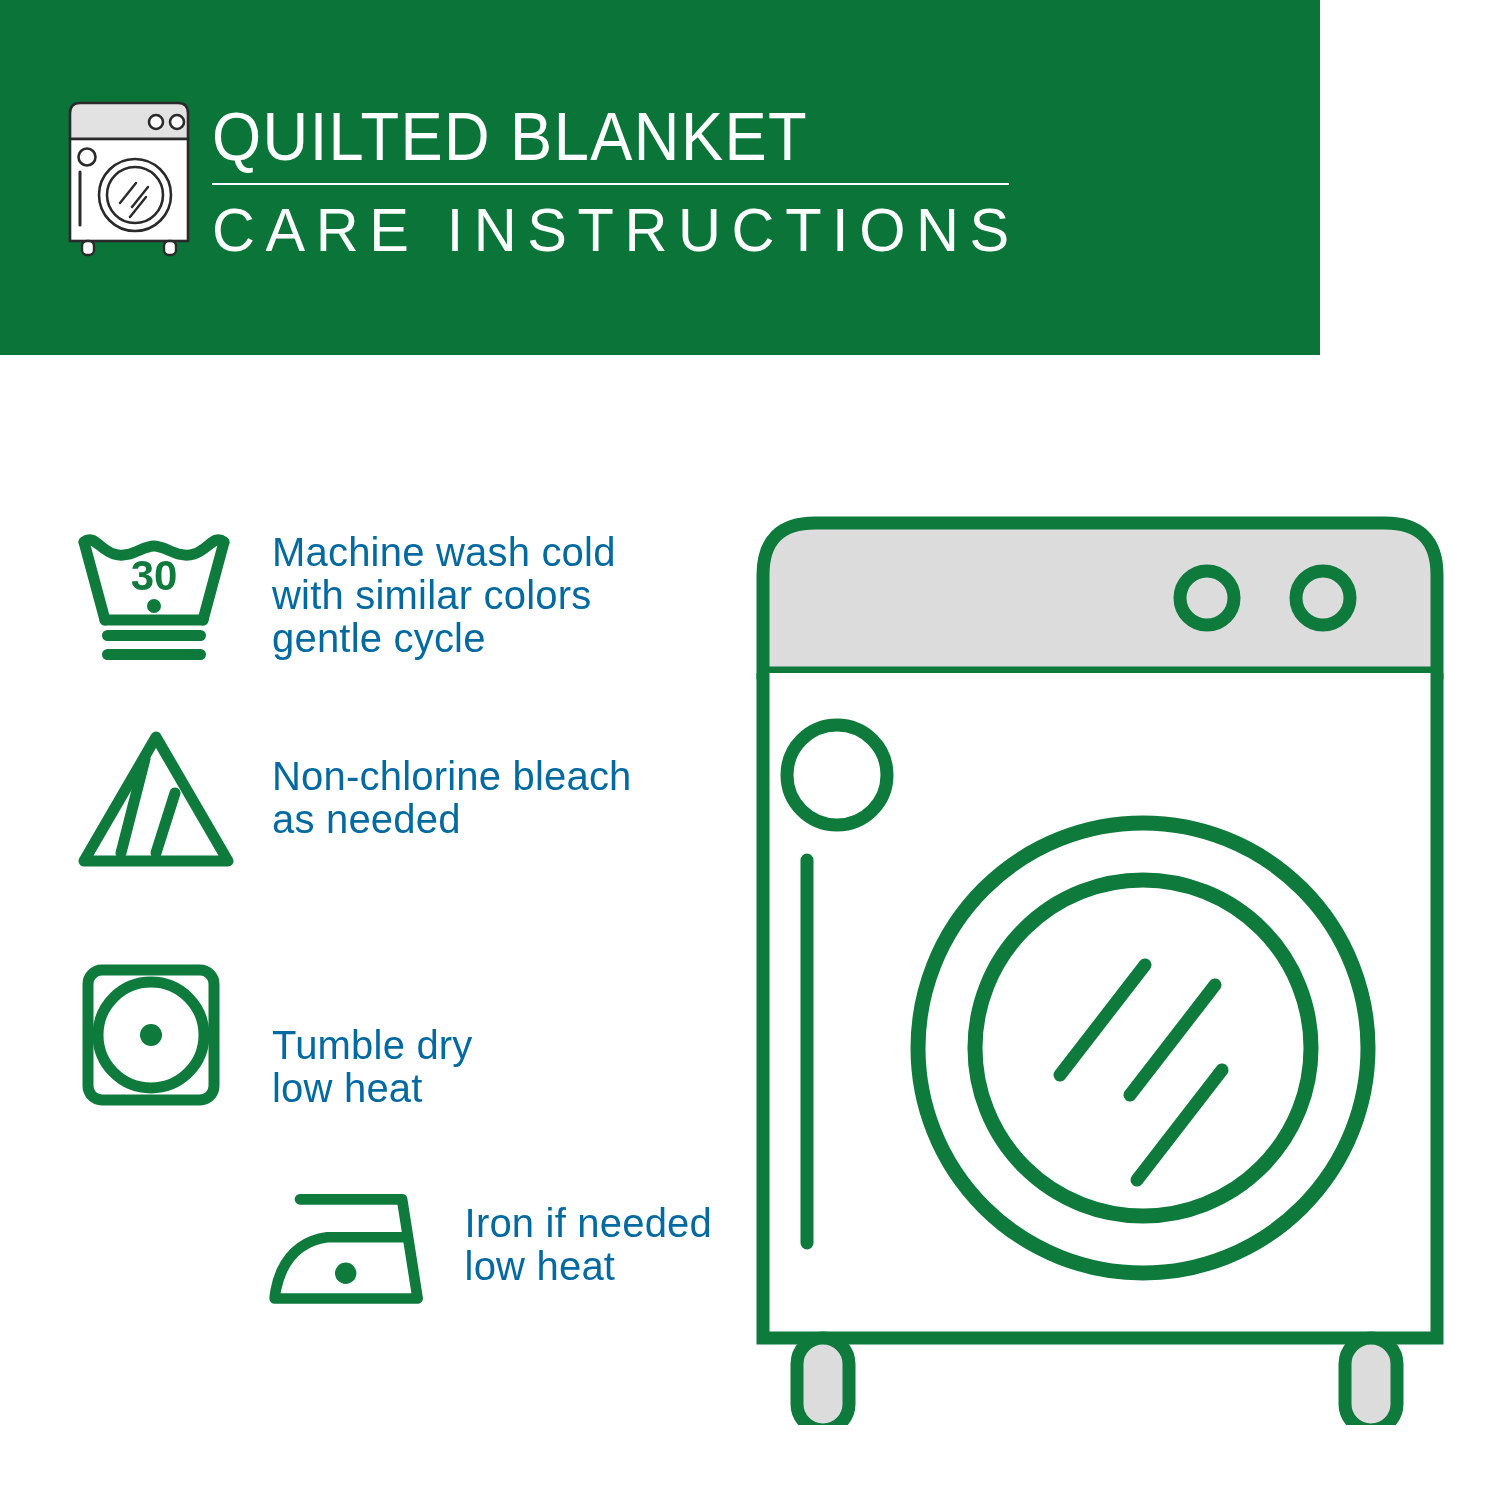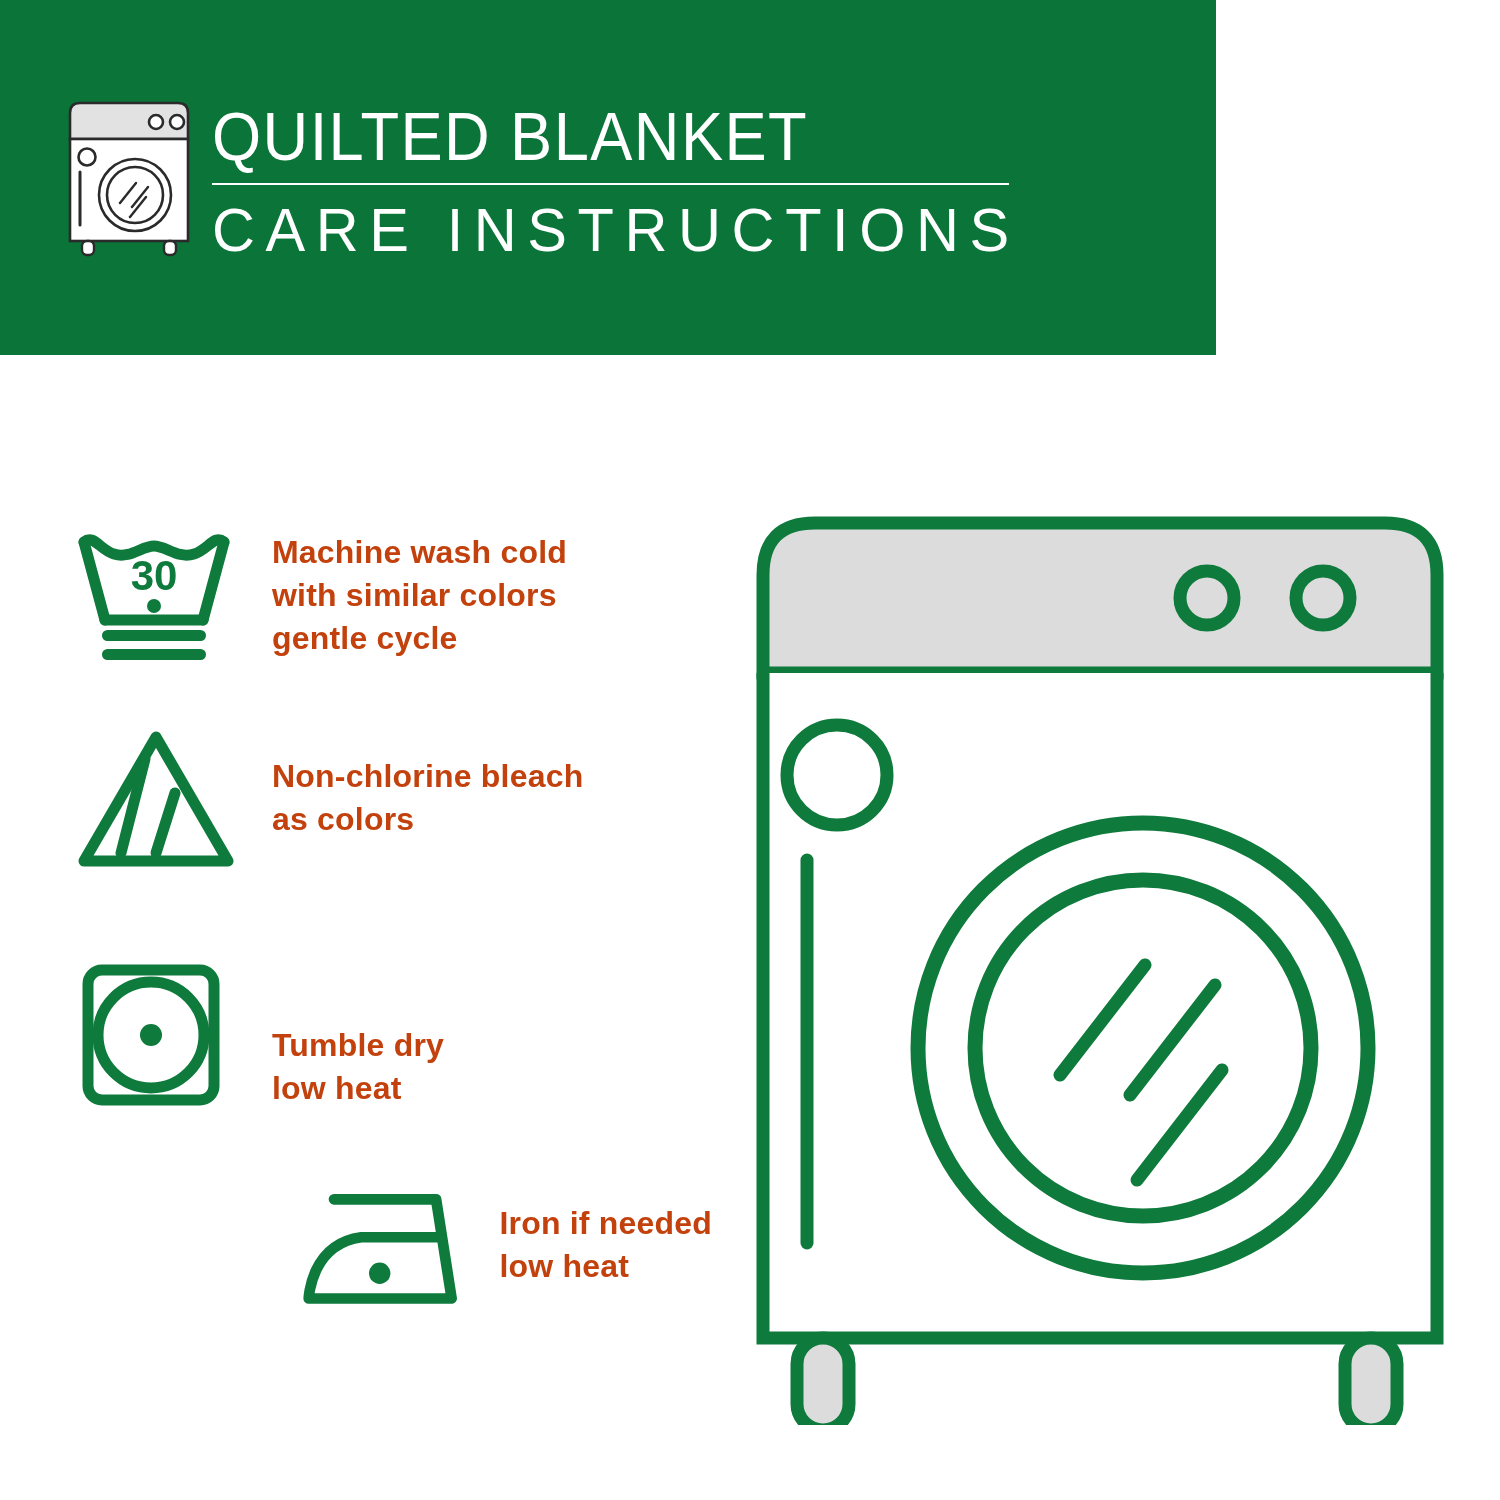--- a/index.html
+++ b/index.html
@@ -7,21 +7,21 @@
     width:1500px; height:1500px;
     background:#ffffff;
     font-family:"Liberation Sans", sans-serif;
     overflow:hidden;
   }
   .page { position:relative; width:1500px; height:1500px; background:#ffffff; }
 
   
   .header-band {
     position:absolute; left:0; top:0;
-    width:1216px; height:355px;
+    width:1320px; height:355px;
     background:#0B7539;
   }
   .header-inner {
     position:absolute; left:60px; top:95px;
     display:flex; flex-direction:row; align-items:flex-start;
   }
   .header-logo { width:140px; height:165px; flex:none; margin-right:12px; }
   .header-text-block { position:relative; padding-top:4px; }
   .title-main {
     font-family:"Liberation Sans Narrow","Liberation Sans", sans-serif;
@@ -51,22 +51,22 @@
     display:flex; flex-direction:row; align-items:center;
     width:640px;
   }
   .care-row-0 { top:155px; height:170px; }
   .care-row-1 { top:368px; height:150px; }
   .care-row-2 { top:600px; height:155px;align-items:flex-end; }
   .care-row-3 { top:820px; height:140px;justify-content:flex-end; }
 
   .care-icon { flex:none; width:175px; height:150px; display:flex; align-items:center; justify-content:flex-start; }
   .care-label {
-    font-size:32px; line-height:43px;
-    color:#c2410c; font-weight:700;
+    font-size:40px; line-height:43px;
+    color:#0369a1; font-weight:400;
     letter-spacing:0.2px;
     white-space:pre-line;
     margin-left:25px;
   }
 
   
   .washer-art { position:absolute; left:745px; top:495px; width:710px; height:930px; }
 </style>
 </head>
 <body>
@@ -131,21 +131,21 @@
 
     <div class="care-row care-row-1">
       <div class="care-icon">
         <svg viewBox="0 0 170 150" width="170" height="150">
           <path d="M84 14 L156 138 L12 138 Z" fill="none" stroke="#0E7A3C" stroke-width="11" stroke-linejoin="round"></path>
           <line x1="73" y1="36" x2="49" y2="130" stroke="#0E7A3C" stroke-width="11" stroke-linecap="round"></line>
           <line x1="103" y1="70" x2="84" y2="130" stroke="#0E7A3C" stroke-width="11" stroke-linecap="round"></line>
         </svg>
       </div>
       <div class="care-label">Non-chlorine bleach
-as colors</div>
+as needed</div>
     </div>
 
     <div class="care-row care-row-2">
       <div class="care-icon">
         <svg viewBox="0 0 170 150" width="170" height="150">
           <rect x="16" y="10" width="126" height="130" rx="14" fill="none" stroke="#0E7A3C" stroke-width="11"></rect>
           <circle cx="79" cy="75" r="53" fill="none" stroke="#0E7A3C" stroke-width="11"></circle>
           <circle cx="79" cy="75" r="11" fill="#0E7A3C"></circle>
         </svg>
       </div>

